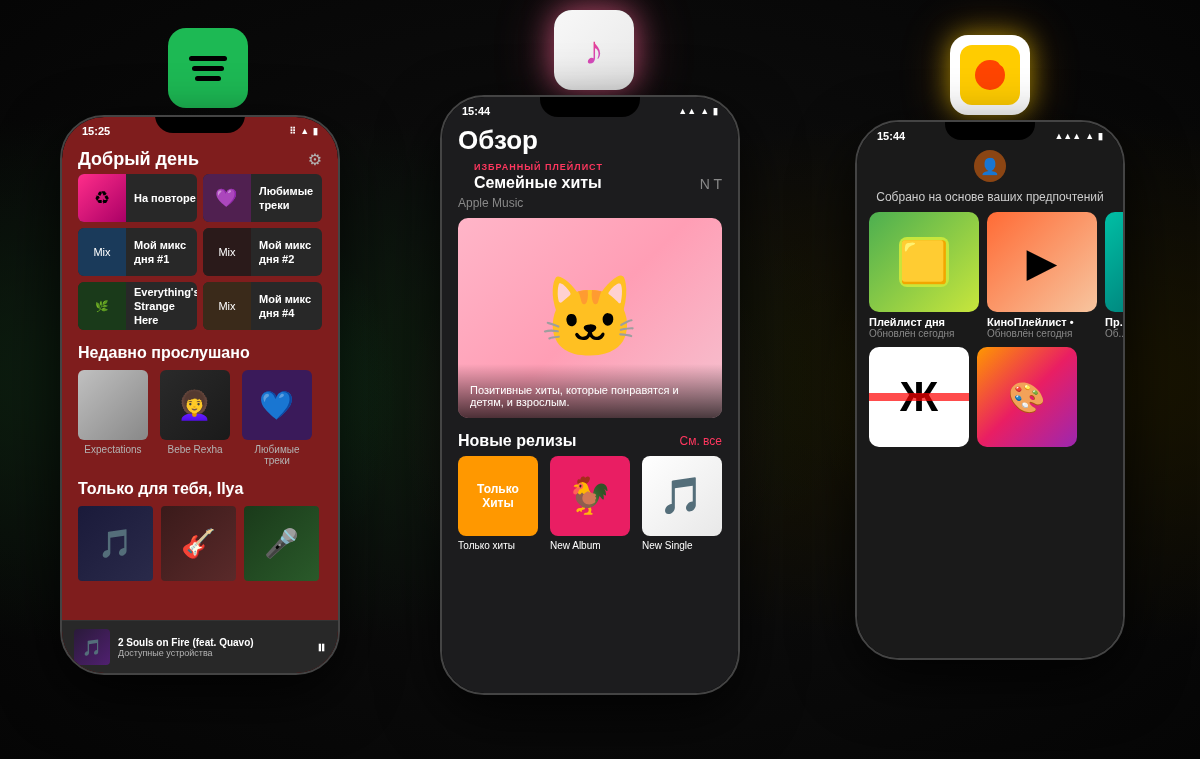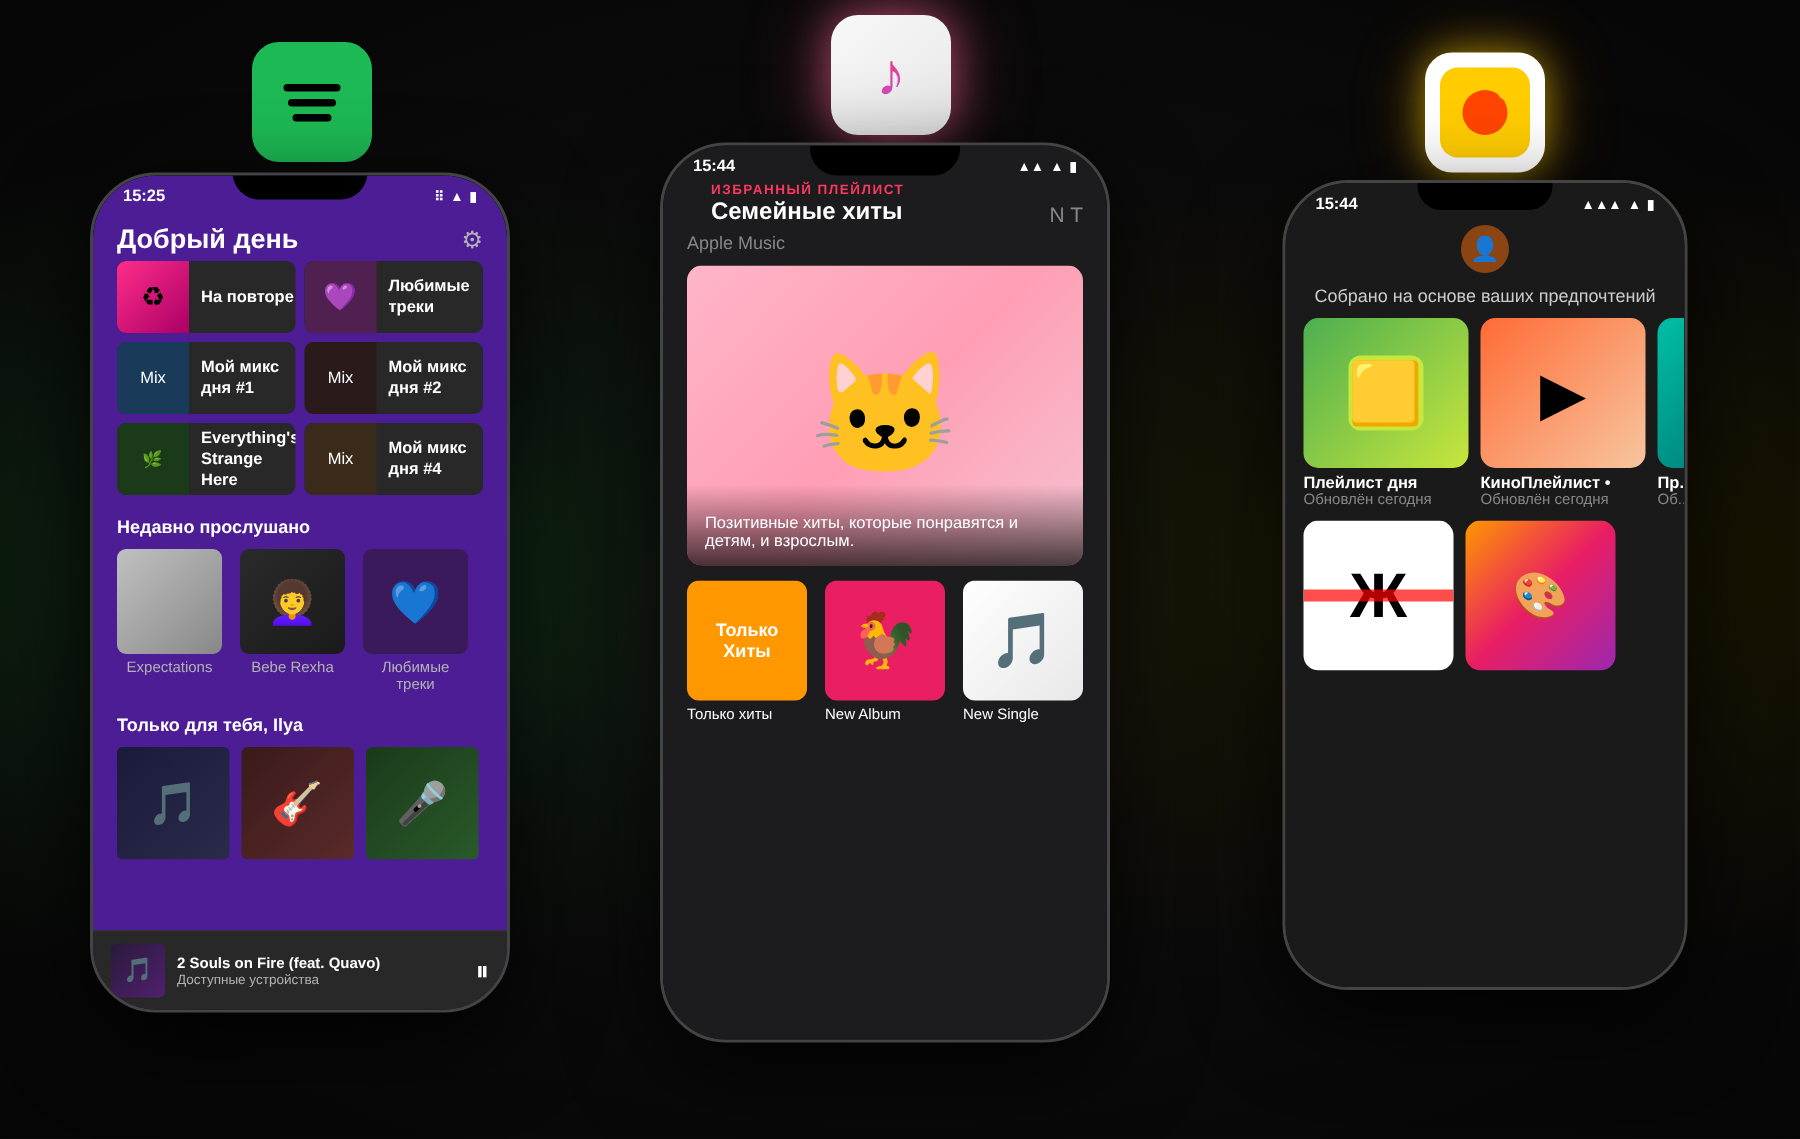--- a/index.html
+++ b/index.html
@@ -198,21 +198,21 @@
       width: 110px;
       height: 22px;
       background: #000;
       border-radius: 0 0 18px 18px;
       margin: 0 auto;
       margin-top: -2px;
     }
 
     
     .spotify-screen {
-      background: #4c1d95;
+      background: #7f1d1d;
       height: 100%;
       overflow: hidden;
     }
     .spotify-header {
       display: flex;
       justify-content: space-between;
       align-items: center;
       padding: 8px 16px 4px;
     }
     .spotify-grid {
@@ -240,21 +240,21 @@
       font-size: 20px;
     }
     .spotify-tile-text {
       font-size: 11px;
       font-weight: 600;
       color: #fff;
       line-height: 1.3;
     }
 
     .spotify-section-title {
-      font-size: 12px;
+      font-size: 16px;
       font-weight: 700;
       color: #fff;
       padding: 4px 16px 8px;
     }
     .spotify-recent {
       display: flex;
       gap: 12px;
       padding: 0 16px 10px;
       overflow: hidden;
     }
@@ -655,35 +655,40 @@
       <div class="status-bar">
         <span>15:44</span>
         <div style="position:absolute;left:50%;transform:translateX(-50%);top:0;width:100px;height:20px;background:#000;border-radius:0 0 18px 18px;"></div>
         <div class="status-icons">
           <span>▲▲</span>
           <span>▲</span>
           <span>▮</span>
         </div>
       </div>
 
+      <div class="apple-title">Обзор</div>
 
       <div class="apple-featured-label">ИЗБРАННЫЙ ПЛЕЙЛИСТ</div>
       <div style="display:flex;justify-content:space-between;align-items:center;padding:0 16px 2px;">
         <span class="apple-featured-title">Семейные хиты</span>
         <span style="font-size:14px;color:#888;">N T</span>
       </div>
       <div class="apple-featured-sub">Apple Music</div>
 
       <div class="apple-hero">
         <div style="width:100%;height:100%;background:linear-gradient(135deg,#ffb5c8,#ff9eb5,#f5c2d0);display:flex;align-items:center;justify-content:center;">
           <span style="font-size:80px;">🐱</span>
         </div>
         <div class="apple-hero-caption">Позитивные хиты, которые понравятся и детям, и взрослым.</div>
       </div>
 
+      <div class="apple-section-row">
+        <span class="apple-section-title">Новые релизы</span>
+        <span class="apple-see-all">См. все</span>
+      </div>
       <div class="apple-releases">
         <div class="apple-release-item">
           <div class="apple-release-img" style="background:#ff9800;">
             <span style="font-size:12px;color:#fff;font-weight:700;text-align:center;line-height:1.2;padding:4px;">Только Хиты</span>
           </div>
           <div class="apple-release-title">Только хиты</div>
         </div>
         <div class="apple-release-item">
           <div class="apple-release-img" style="background:#e91e63;display:flex;align-items:center;justify-content:center;font-size:36px;">🐓</div>
           <div class="apple-release-title">New Album</div>

